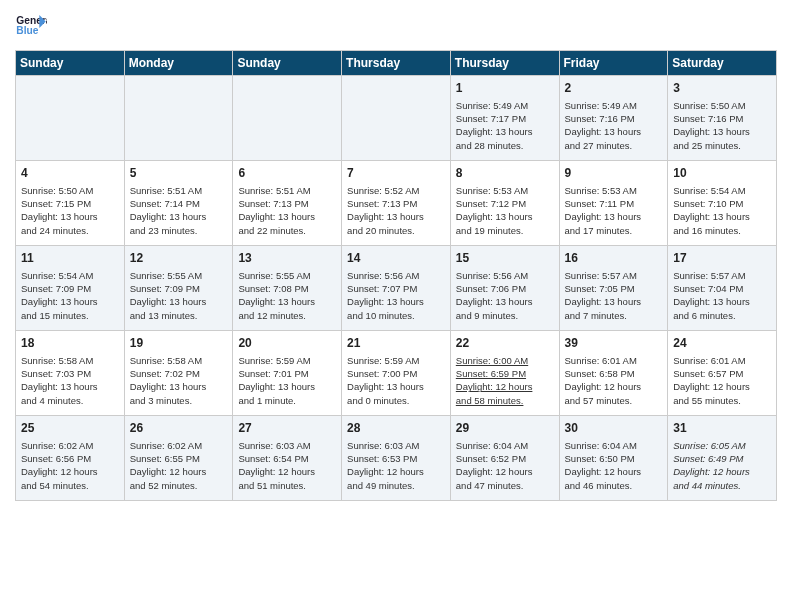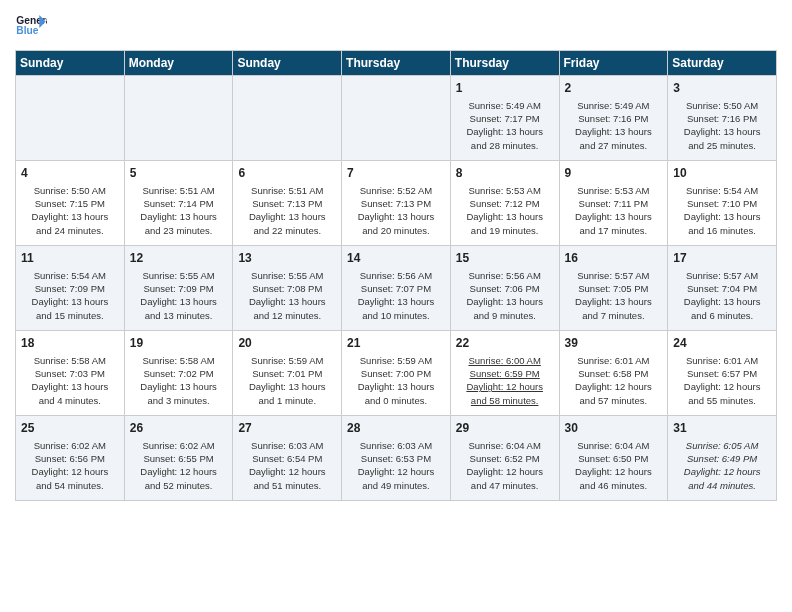--- a/index.html
+++ b/index.html
@@ -72,21 +72,20 @@
     }
     .day-number {
       font-weight: bold;
       font-size: 12px;
       display: block;
       margin-bottom: 2px;
     }
     .day-info {
       font-size: 9.5px;
       color: #333;
-      text-align: center;
     }
   </style>
 </head>
 <body>
 
 <div class="header-section">
   <div class="logo">
     <svg class="logo-icon" viewBox="0 0 50 50" xmlns="http://www.w3.org/2000/svg">
       <text x="2" y="22" font-size="16" font-weight="bold" fill="#1a1a2e">General</text>
       <text x="2" y="38" font-size="16" font-weight="bold" fill="#4a90d9">Blue</text>

